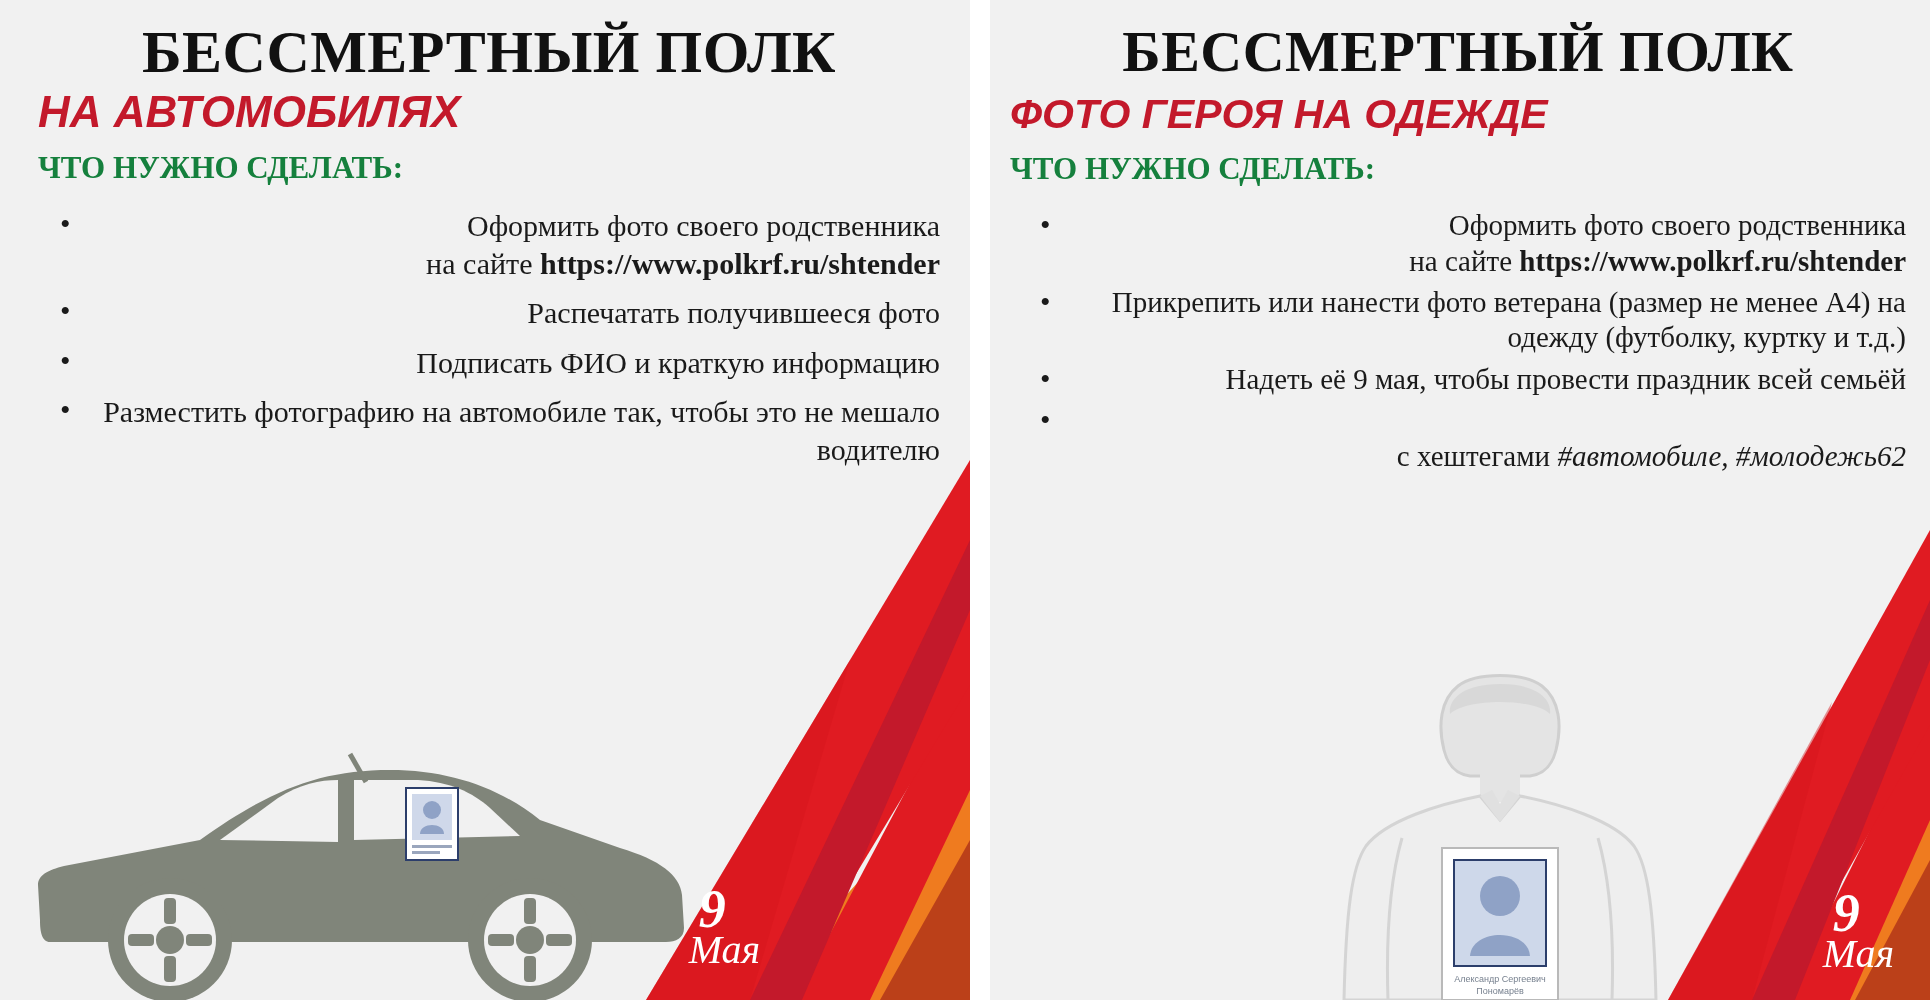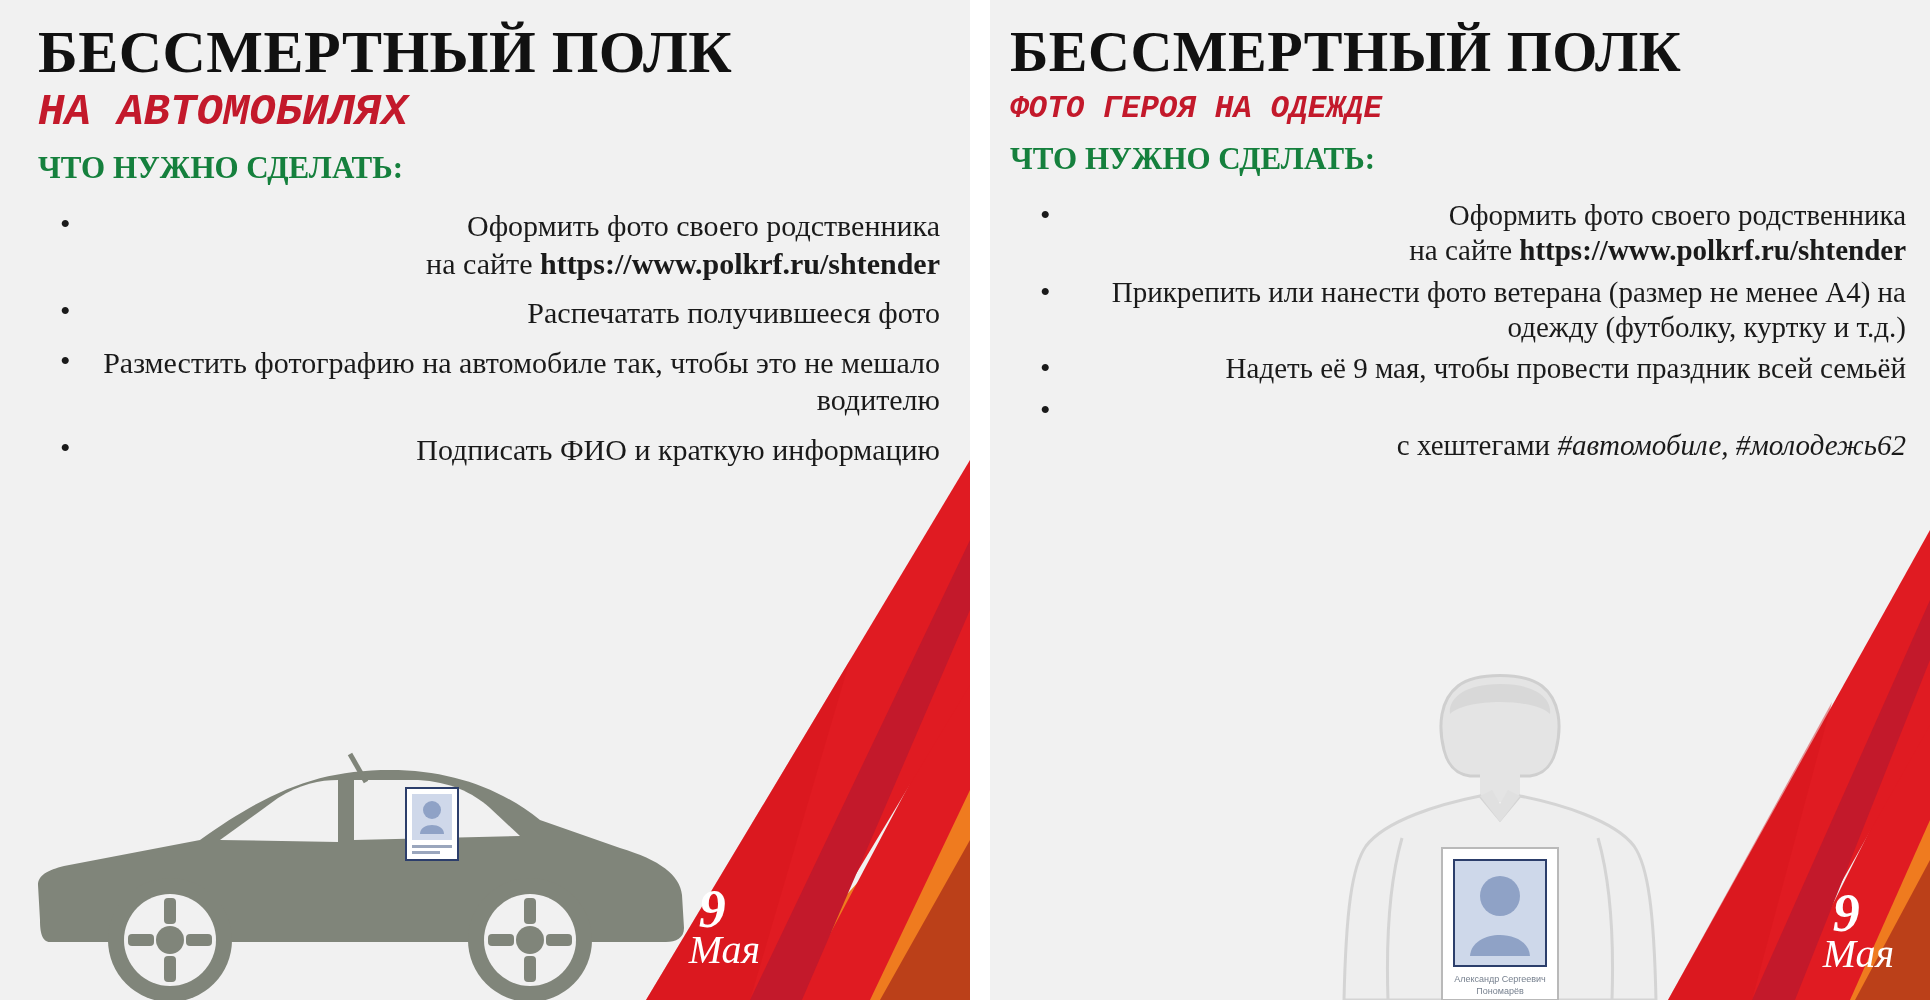--- a/index.html
+++ b/index.html
@@ -51,33 +51,34 @@
   }
   .title-main {
     font-family: "Liberation Serif", serif;
     font-weight: bold;
     font-size: 60px;
     line-height: 1.02;
     letter-spacing: 0.5px;
     color: #111111;
     margin: 0 0 6px 0;
     white-space: nowrap;
+    text-align: center;
   }
   .title-sub {
-    font-family: Liberation Mono, monospace;
+    font-family: Liberation Sans, sans-serif;
     font-weight: bold;
     font-style: italic;
     font-size: 44px;
     line-height: 1.05;
     color: #c3192b;
     margin: 0 0 16px 0;
     white-space: nowrap;
   }
   .panel-right .title-main { font-size: 58px; }
-  .panel-right .title-sub { font-size: 31px; margin-top: 12px; }
+  .panel-right .title-sub { font-size: 41px; margin-top: 12px; }
   .title-todo {
     font-family: "Liberation Serif", serif;
     font-weight: bold;
     font-size: 31px;
     line-height: 1.1;
     color: #15803d;
     margin: 0 0 22px 0;
   }
   ul.steps {
     list-style: none;
@@ -187,24 +188,24 @@
       <h3 class="title-todo">ЧТО НУЖНО СДЕЛАТЬ:</h3>
       <ul class="steps">
         <li>
           <span>Оформить фото своего родственника</span><br>
           <span>на сайте </span><span class="b">https://www.polkrf.ru/shtender</span>
         </li>
         <li>
           <span>Распечатать получившееся фото</span>
         </li>
         <li>
+          <span>Подписать ФИО и краткую информацию</span>
+        </li>
+        <li>
           <span>Разместить фотографию на автомобиле так, чтобы это не мешало водителю</span>
-        </li>
-        <li>
-          <span>Подписать ФИО и краткую информацию</span>
         </li>
       </ul>
     </div>
 
     <div class="ribbon">
       <svg viewBox="0 0 520 540" preserveAspectRatio="none">
         <polygon points="300,540 520,300 520,540" fill="#ef7b1f"></polygon>
         <polygon points="345,540 520,210 520,330 420,540" fill="#e01b22"></polygon>
         <polygon points="250,540 520,130 520,225 330,540" fill="#e01b22"></polygon>
         <polygon points="262,540 520,60 520,150 352,540" fill="#c3192b"></polygon>

